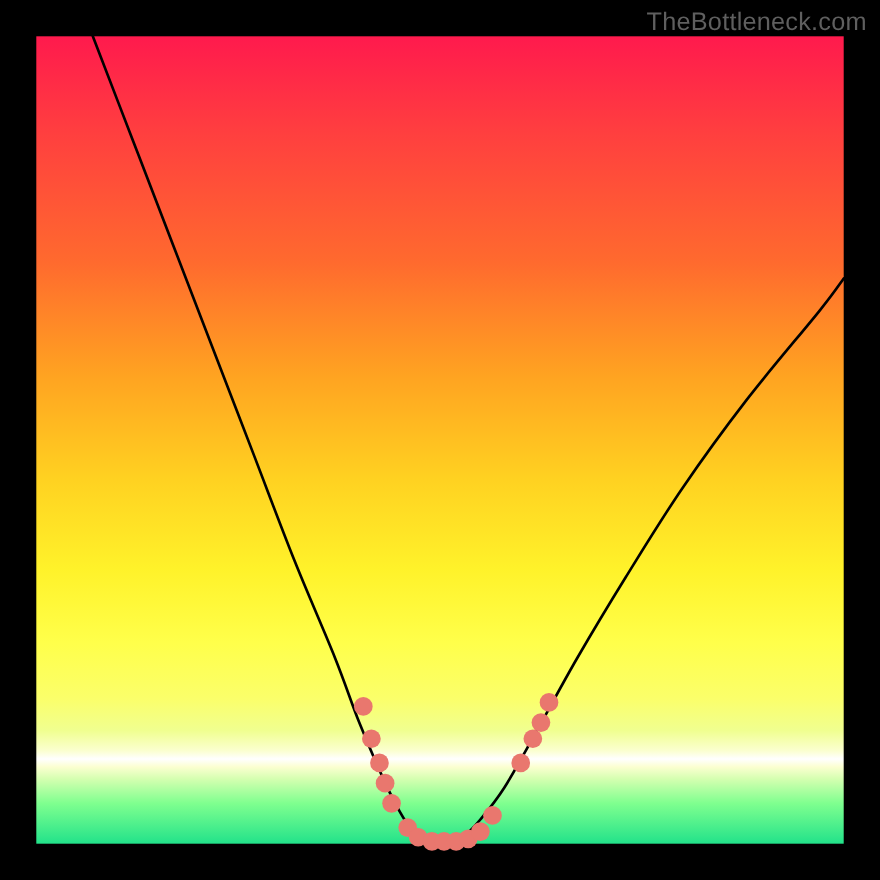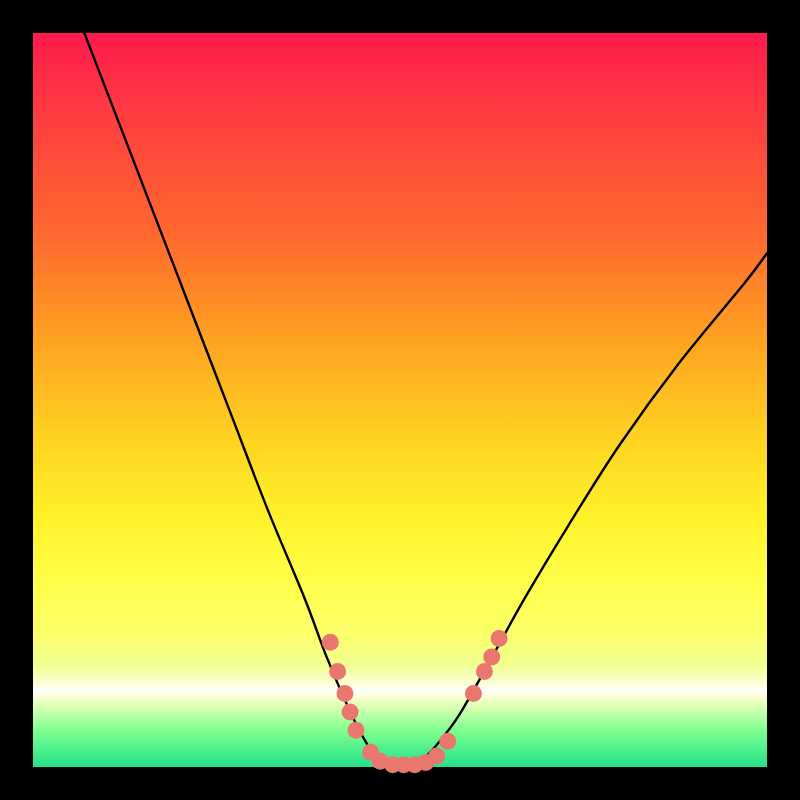--- a/index.html
+++ b/index.html
@@ -60,20 +60,21 @@
     left: 0;
     width: 734px;
     height: 734px;
     overflow: visible;
   }
 </style>
 </head>
 <body>
 
 <div class="frame">
+  <div class="watermark">TheBottleneck.com</div>
   <div class="plot">
     <svg class="curve" viewBox="0 0 734 734">
       <path id="curve-path" fill="none" stroke="#000000" stroke-width="2.4" stroke-linecap="round" d="M 51.38 0 C 57.49666666666667 15.903333333333327, 75.84666666666666 63.61333333333329, 88.08 95.41999999999996 C 100.31333333333333 127.22666666666663, 112.54666666666668 159.03333333333336, 124.78000000000002 190.84000000000003 C 137.01333333333335 222.6466666666667, 149.24666666666667 254.45333333333332, 161.48 286.26 C 173.7133333333333 318.06666666666666, 185.94666666666666 349.87333333333333, 198.18 381.68 C 210.41333333333336 413.4866666666667, 222.64666666666668 446.51666666666665, 234.88 477.1 C 247.11333333333332 507.6833333333334, 261.7933333333333 540.7133333333334, 271.58 565.1800000000001 C 281.3666666666667 589.6466666666668, 286.26 605.55, 293.6 623.9 C 300.94000000000005 642.25, 309.50333333333333 661.8233333333333, 315.62 675.28 C 321.7366666666667 688.7366666666667, 325.4066666666667 696.0766666666666, 330.3 704.64 C 335.1933333333333 713.2033333333334, 340.08666666666664 721.7666666666667, 344.97999999999996 726.66 C 349.8733333333333 731.5533333333333, 354.76666666666665 732.7766666666666, 359.65999999999997 734 C 364.5533333333333 735.2233333333334, 369.4466666666667 735.2233333333334, 374.34000000000003 734 C 379.23333333333335 732.7766666666666, 384.1266666666667 730.3299999999999, 389.02000000000004 726.66 C 393.91333333333336 722.99, 397.58333333333337 719.32, 403.70000000000005 711.98 C 409.8166666666667 704.64, 417.15666666666664 696.0766666666667, 425.71999999999997 682.62 C 434.2833333333333 669.1633333333333, 444.07 650.8133333333333, 455.08 631.24 C 466.09 611.6666666666667, 478.3233333333334 588.4233333333334, 491.78000000000003 565.1800000000001 C 505.2366666666667 541.9366666666667, 519.9166666666666 517.47, 535.8199999999999 491.78 C 551.7233333333332 466.09, 568.85 437.9533333333334, 587.2 411.04 C 605.5500000000001 384.12666666666667, 625.1233333333333 357.2133333333333, 645.92 330.29999999999995 C 666.7166666666666 303.3866666666666, 697.3 267.90999999999997, 711.98 249.56 C 726.6600000000001 231.21, 730.33 225.09333333333336, 734 220.20000000000005"></path>
       <g id="dot-group">
           <circle cx="297.27000000000004" cy="609.22" r="8.5" fill="#e9776e"></circle>
           <circle cx="304.61" cy="638.58" r="8.5" fill="#e9776e"></circle>
           <circle cx="311.95" cy="660.6" r="8.5" fill="#e9776e"></circle>
           <circle cx="317.088" cy="678.95" r="8.5" fill="#e9776e"></circle>
           <circle cx="322.96" cy="697.3" r="8.5" fill="#e9776e"></circle>
           <circle cx="337.64" cy="719.32" r="8.5" fill="#e9776e"></circle>

